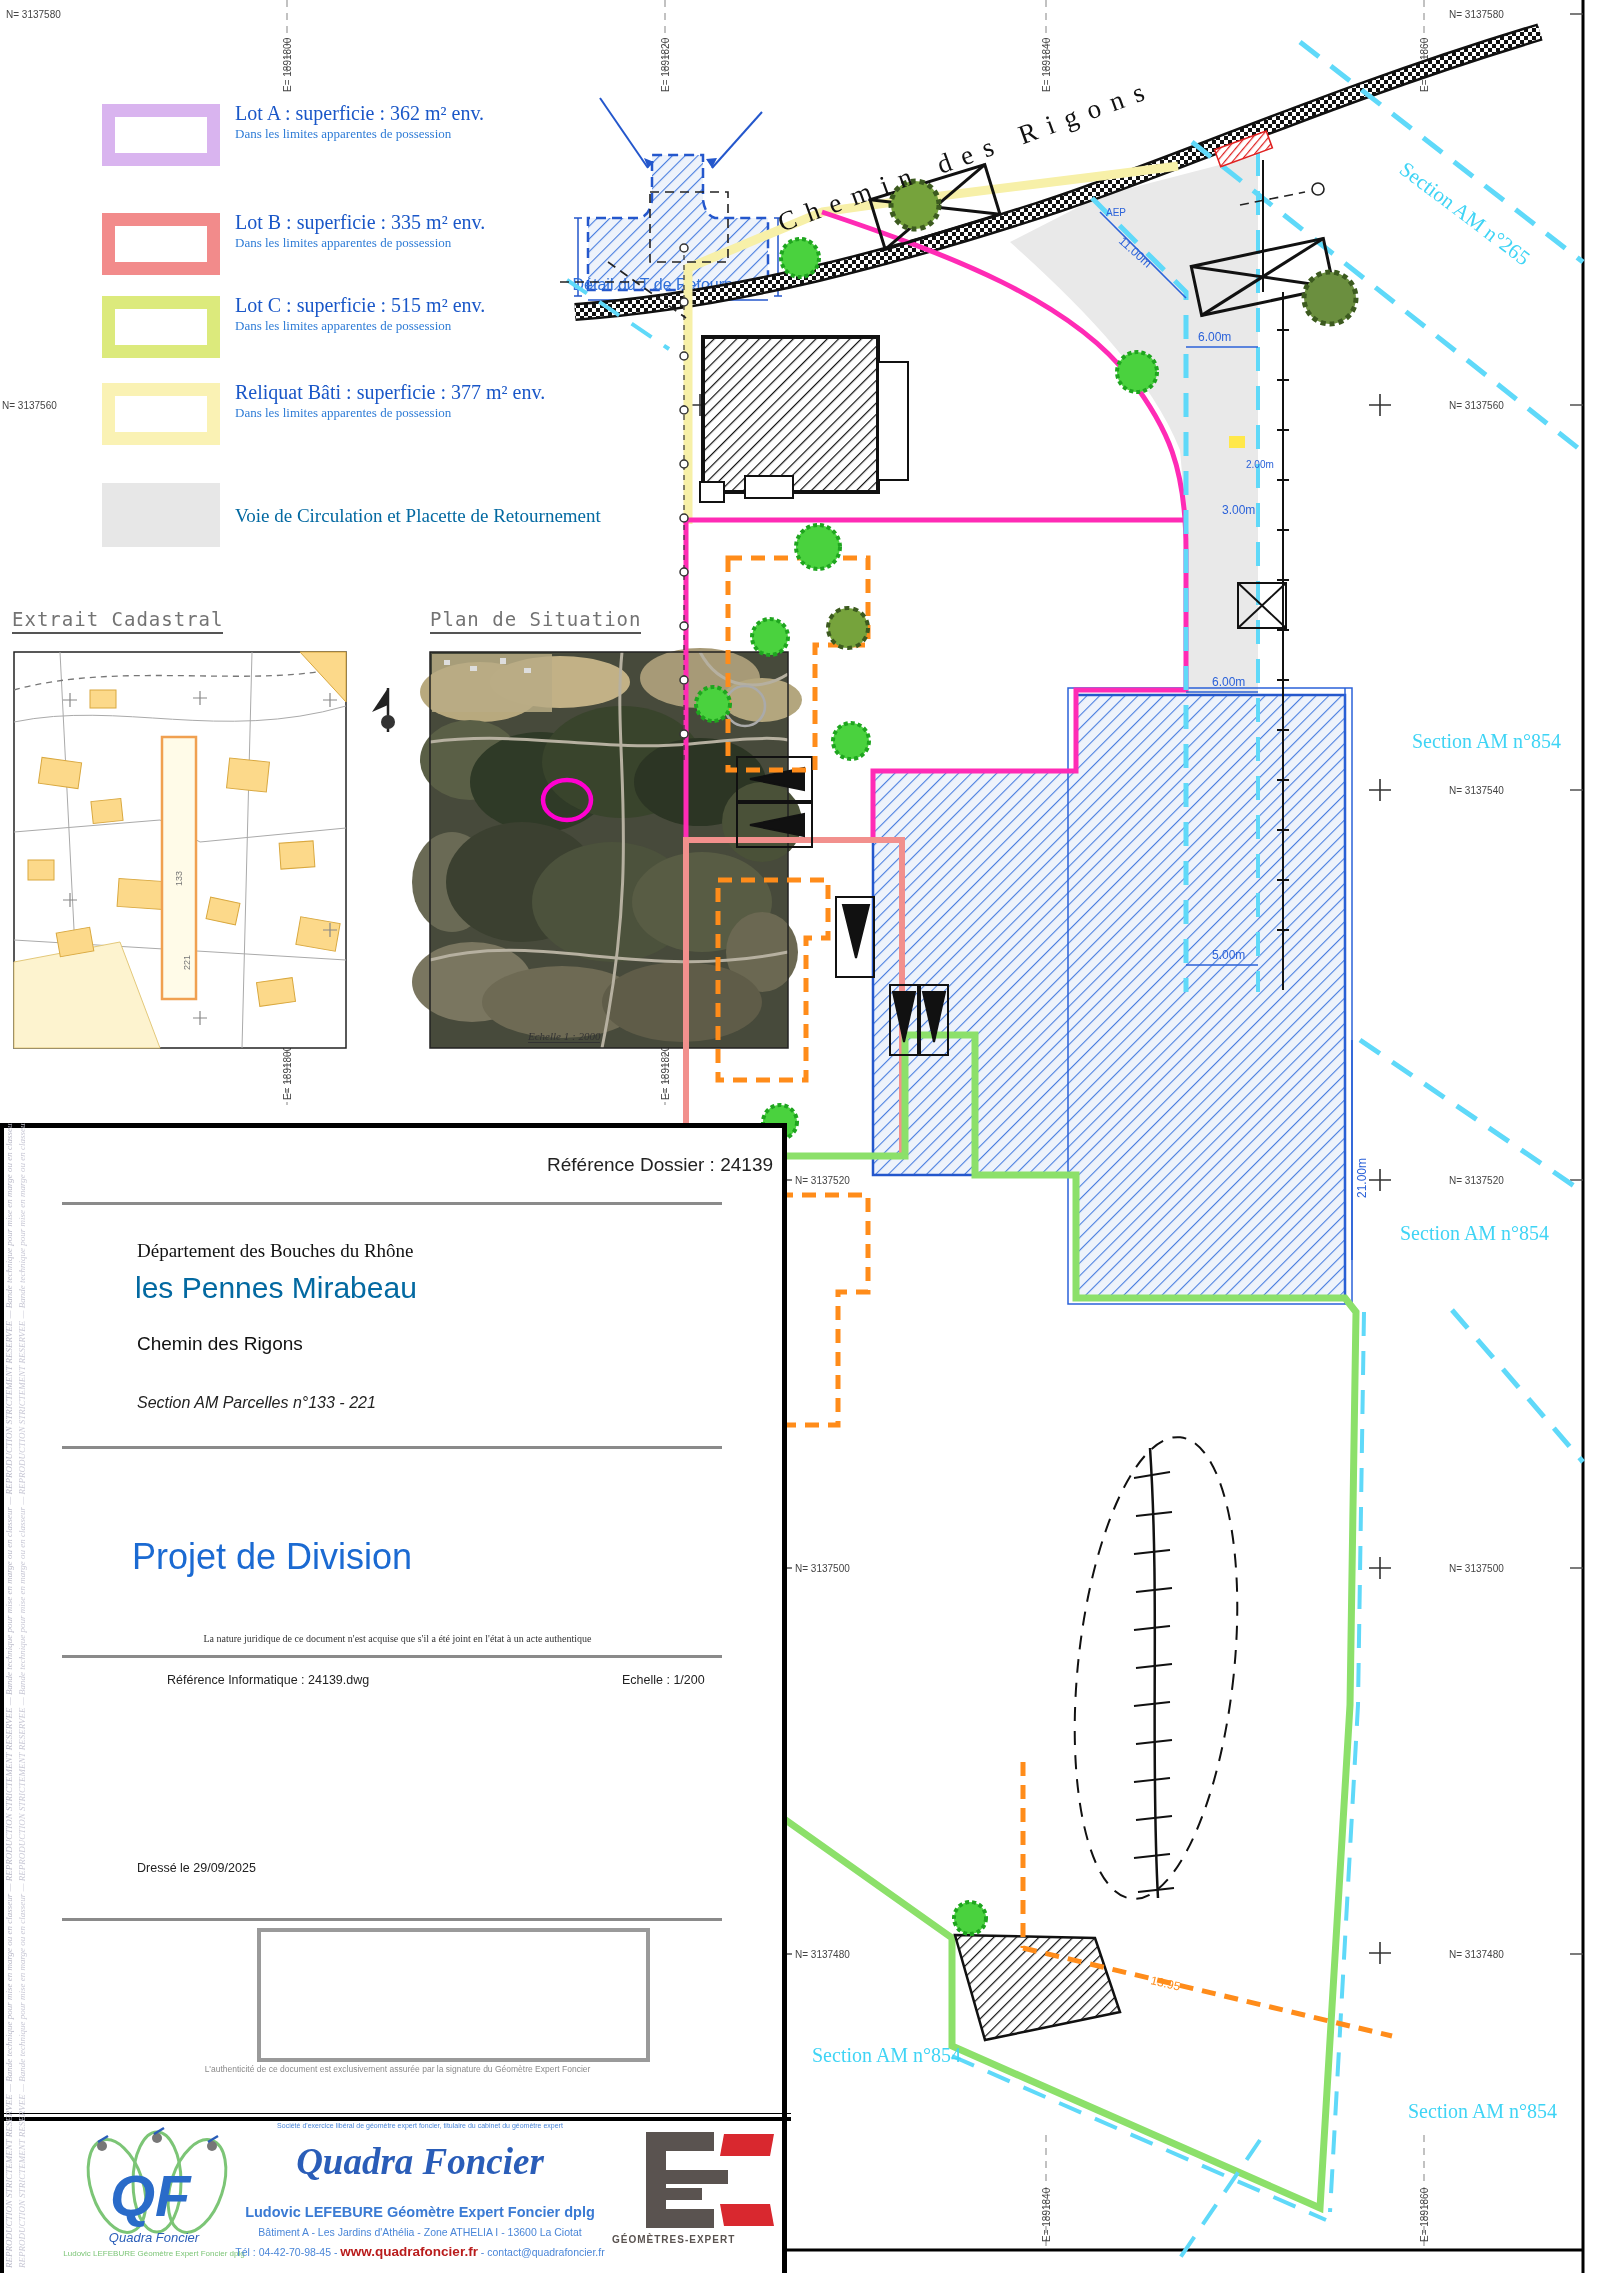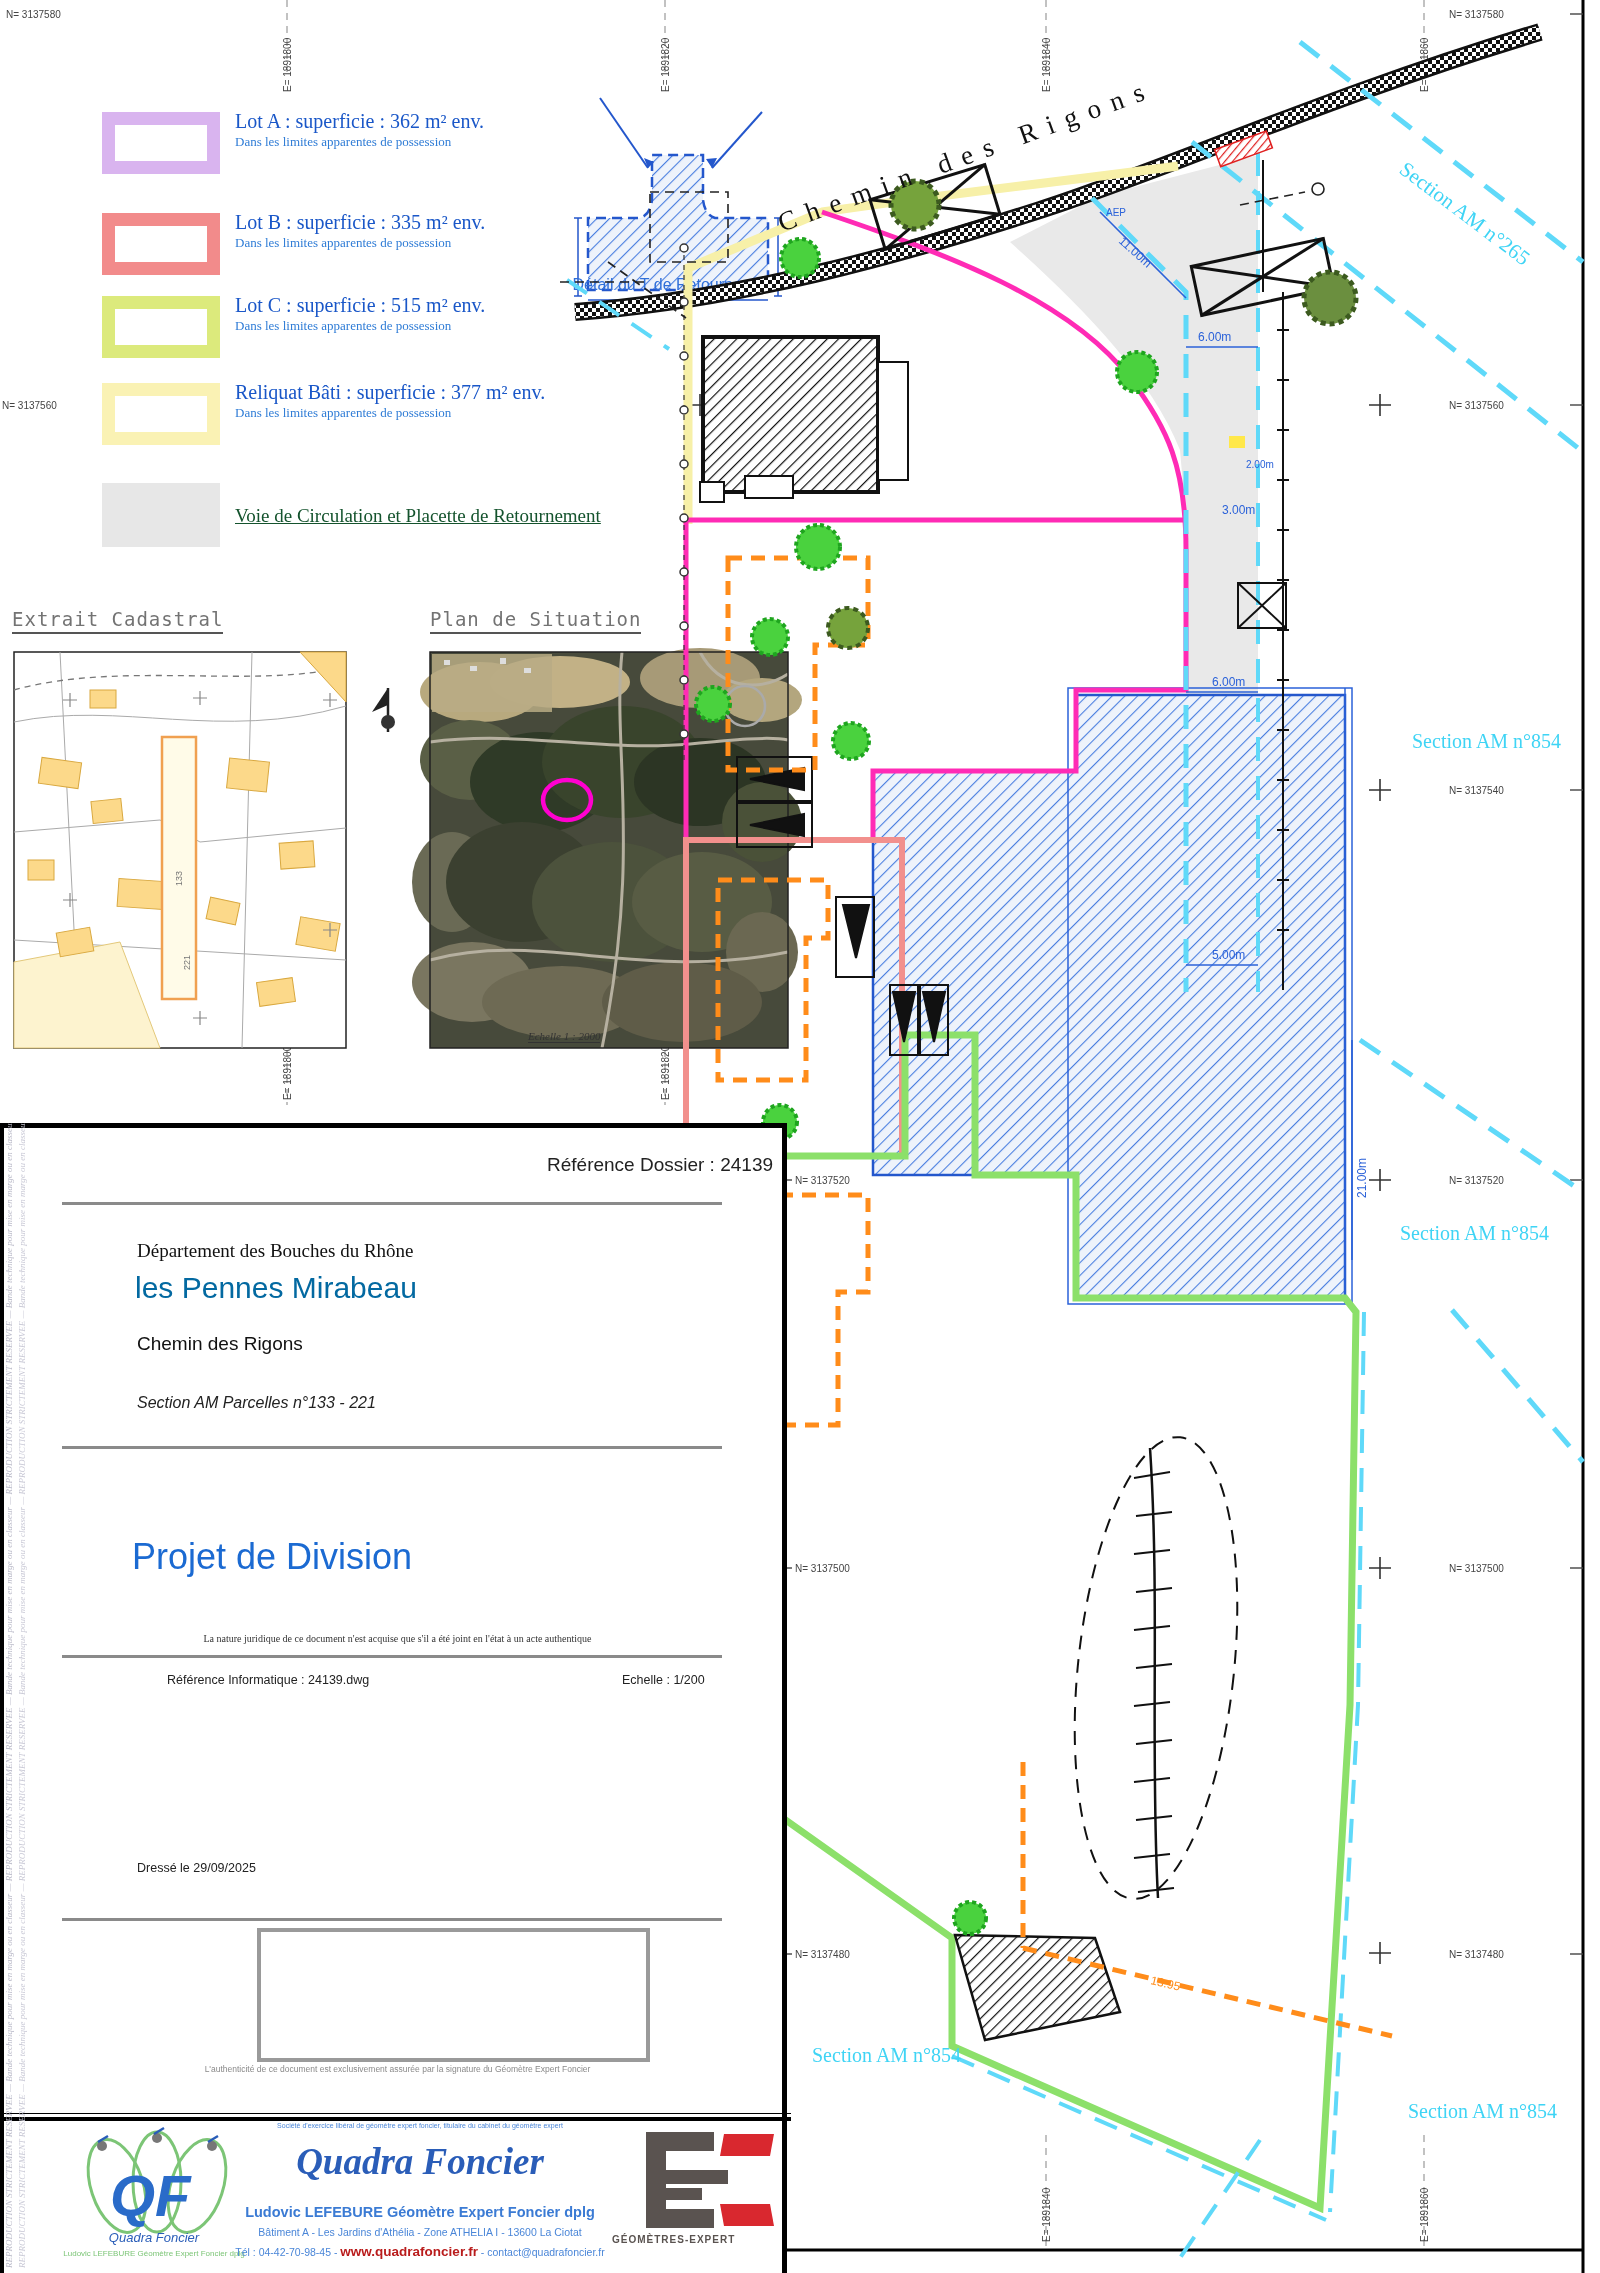--- a/index.html
+++ b/index.html
@@ -14,21 +14,21 @@
   .swatch{position:absolute;left:2px;top:0;width:92px;height:36px;background:#fff;}
   .sw-a{border:13px solid #d9b4ef;}
   .sw-b{border:13px solid #f28b8b;}
   .sw-c{border:13px solid #dcea7c;}
   .sw-r{border:13px solid #faf2b4;}
   .sw-v{width:118px;height:64px;background:#e7e7e7;border:none;}
   .legend-text{position:absolute;left:135px;top:-2px;width:380px;font-family:"Liberation Serif",serif;}
   .legend-title{font-size:20px;color:#1a57c8;}
   .legend-sub{font-size:13px;color:#2f7cd6;margin-top:1px;}
   .legend-voie{position:absolute;left:135px;top:22px;font-family:"Liberation Serif",serif;
-               font-size:19px;color:#14532d;text-decoration:underline;}
+               font-size:19px;color:#0369a1;}
 
   
   .panel-title{position:absolute;font-family:"DejaVu Sans Mono",monospace;font-size:19px;color:#737373;
                border-bottom:2px solid #555;padding-bottom:2px;letter-spacing:1px;}
   .scale-note{position:absolute;font-family:"Liberation Serif",serif;font-size:11px;color:#333;
               border-bottom:1px solid #333;font-style:italic;}
 
   
   .cartouche{position:absolute;left:0;top:1123px;width:787px;height:1150px;background:#fff;
              border-top:5px solid #000;border-right:5px solid #000;border-left:4px solid #000;box-sizing:border-box;}
@@ -442,21 +442,21 @@
     <text transform="translate(782,232) rotate(-20)" class="serif" font-size="27" letter-spacing="11" fill="#111">Chemin des Rigons</text>
     <text transform="translate(1398,172) rotate(37)" class="serif" font-size="21" fill="#3fd4f5">Section AM n°265</text>
     <text x="1412" y="748" class="serif" font-size="20" fill="#3fd4f5">Section AM n°854</text>
     <text x="1400" y="1240" class="serif" font-size="20" fill="#3fd4f5">Section AM n°854</text>
     <text x="812" y="2062" class="serif" font-size="20" fill="#3fd4f5">Section AM n°854</text>
     <text x="1408" y="2118" class="serif" font-size="20" fill="#3fd4f5">Section AM n°854</text>
   </g>
 </svg>
 
 <div>
-  <div class="legend-row" style="top:112px;height:64px;">
+  <div class="legend-row" style="top:104px;height:64px;">
     <div class="swatch sw-a"></div>
     <div class="legend-text">
       <div class="legend-title">Lot A : superficie : 362 m² env.</div>
       <div class="legend-sub">Dans les limites apparentes de possession</div>
     </div>
   </div>
   <div class="legend-row" style="top:213px;height:64px;">
     <div class="swatch sw-b"></div>
     <div class="legend-text">
       <div class="legend-title">Lot B : superficie : 335 m² env.</div>

